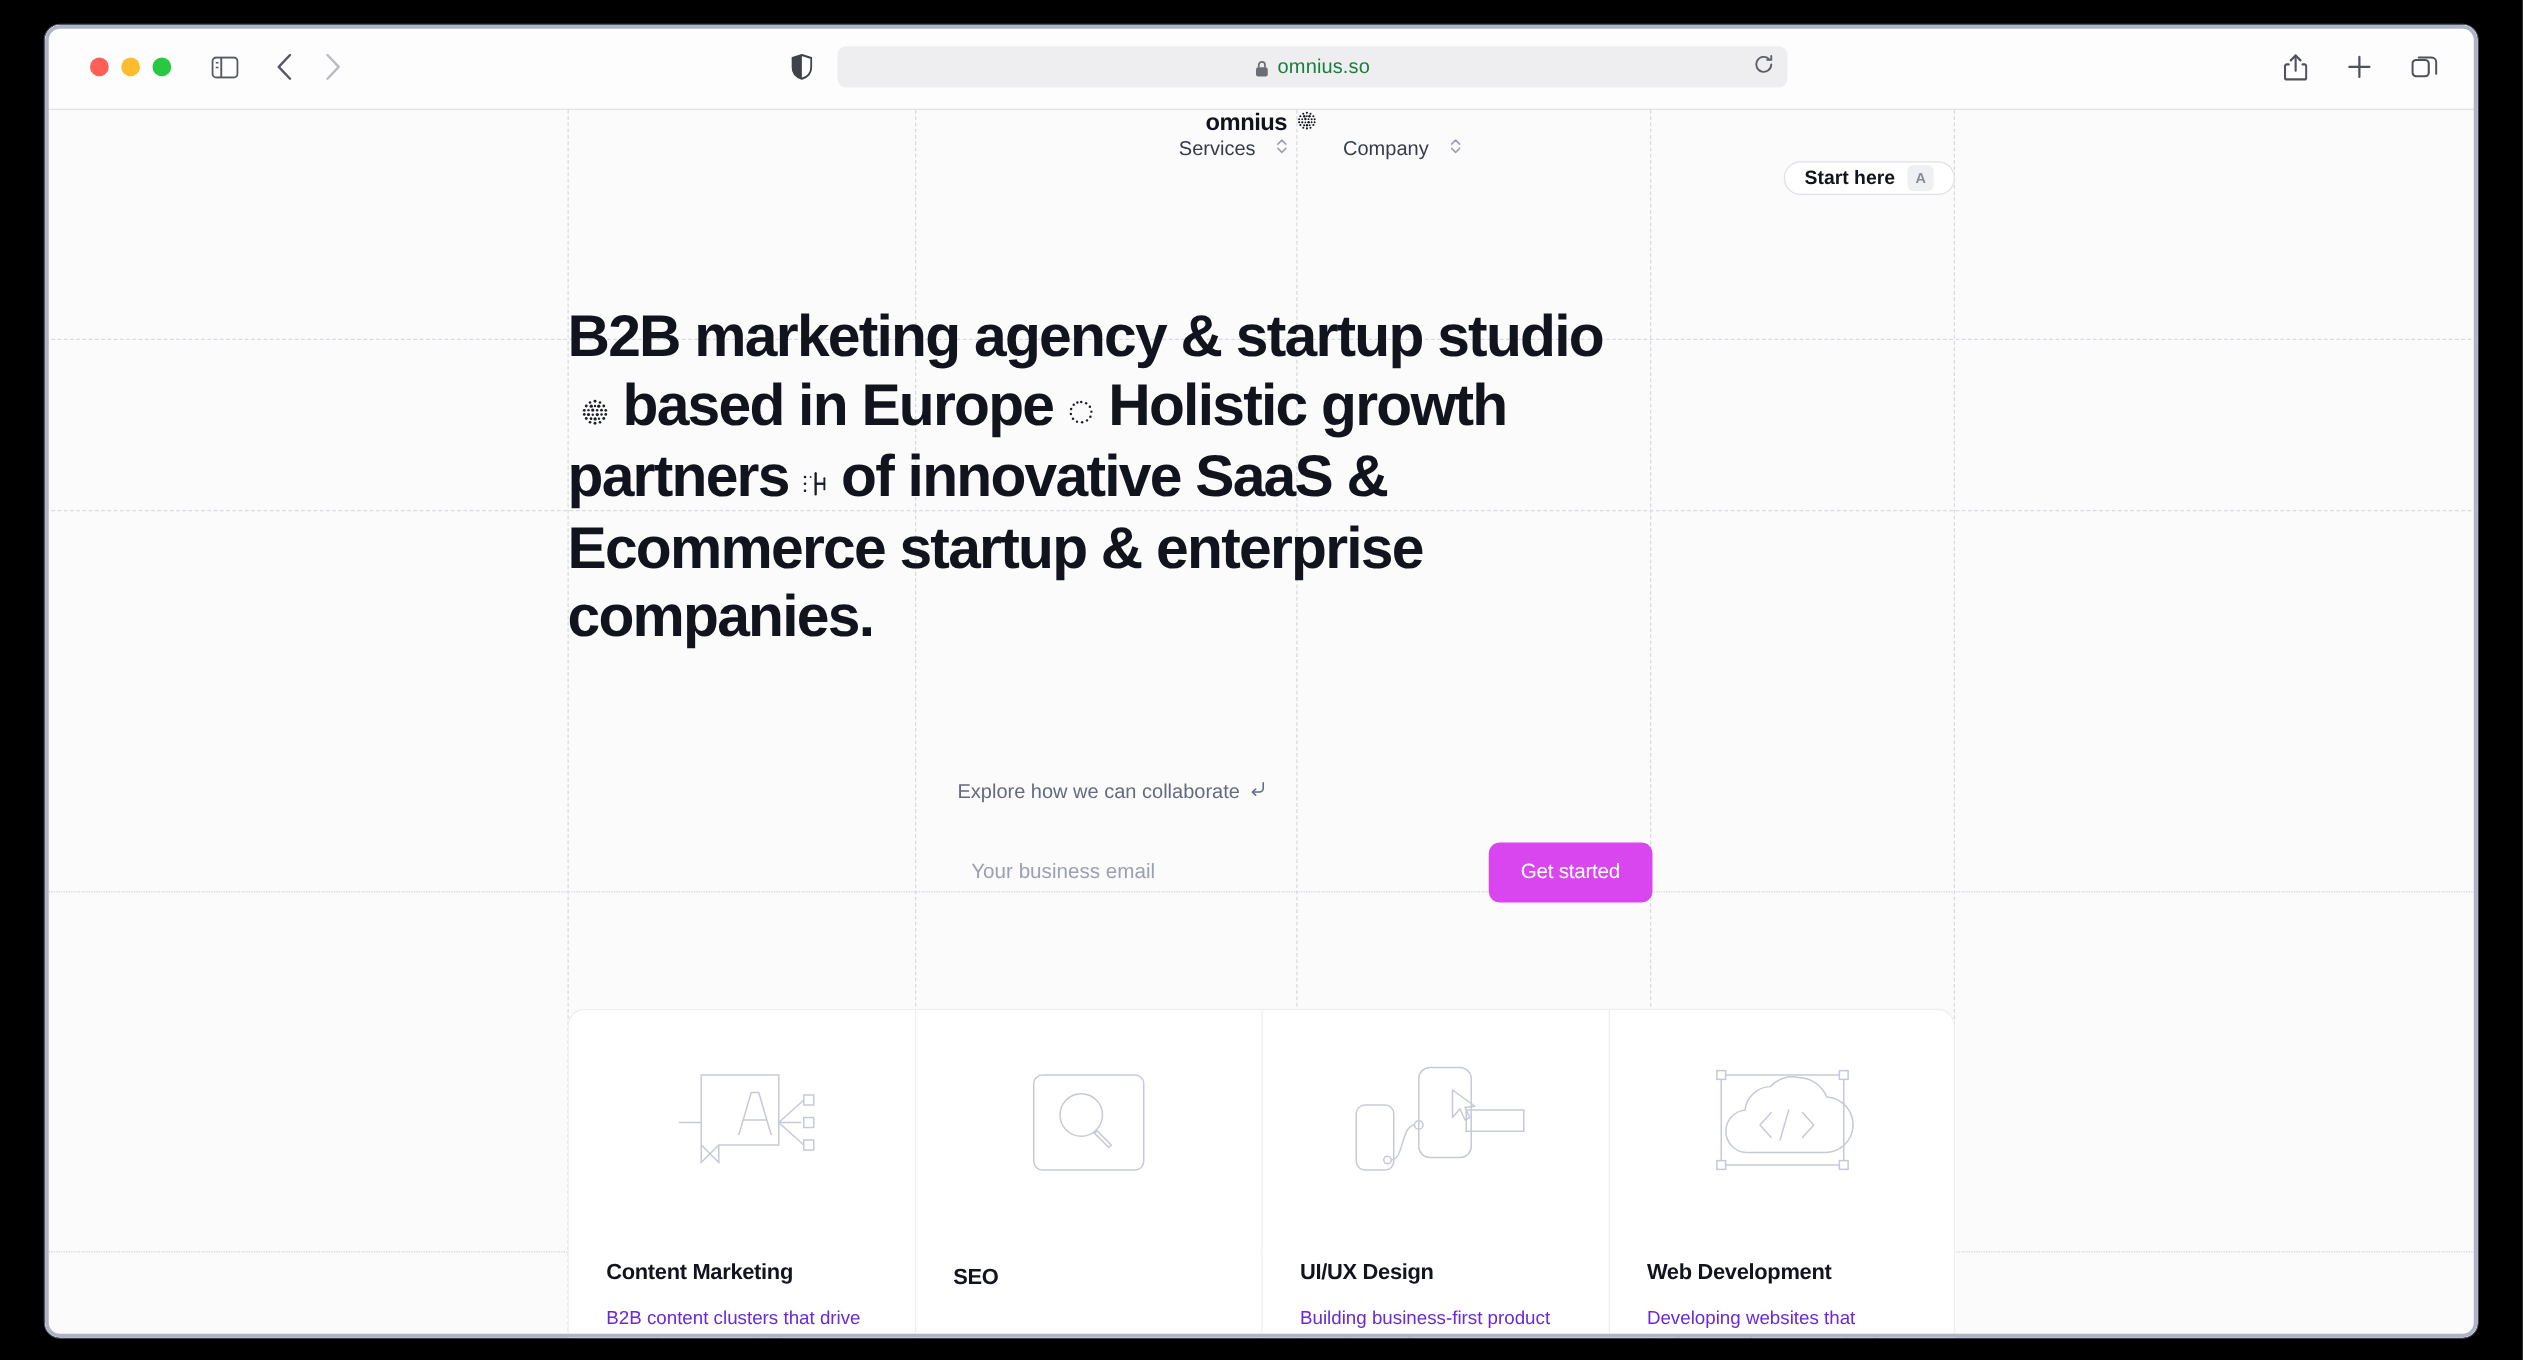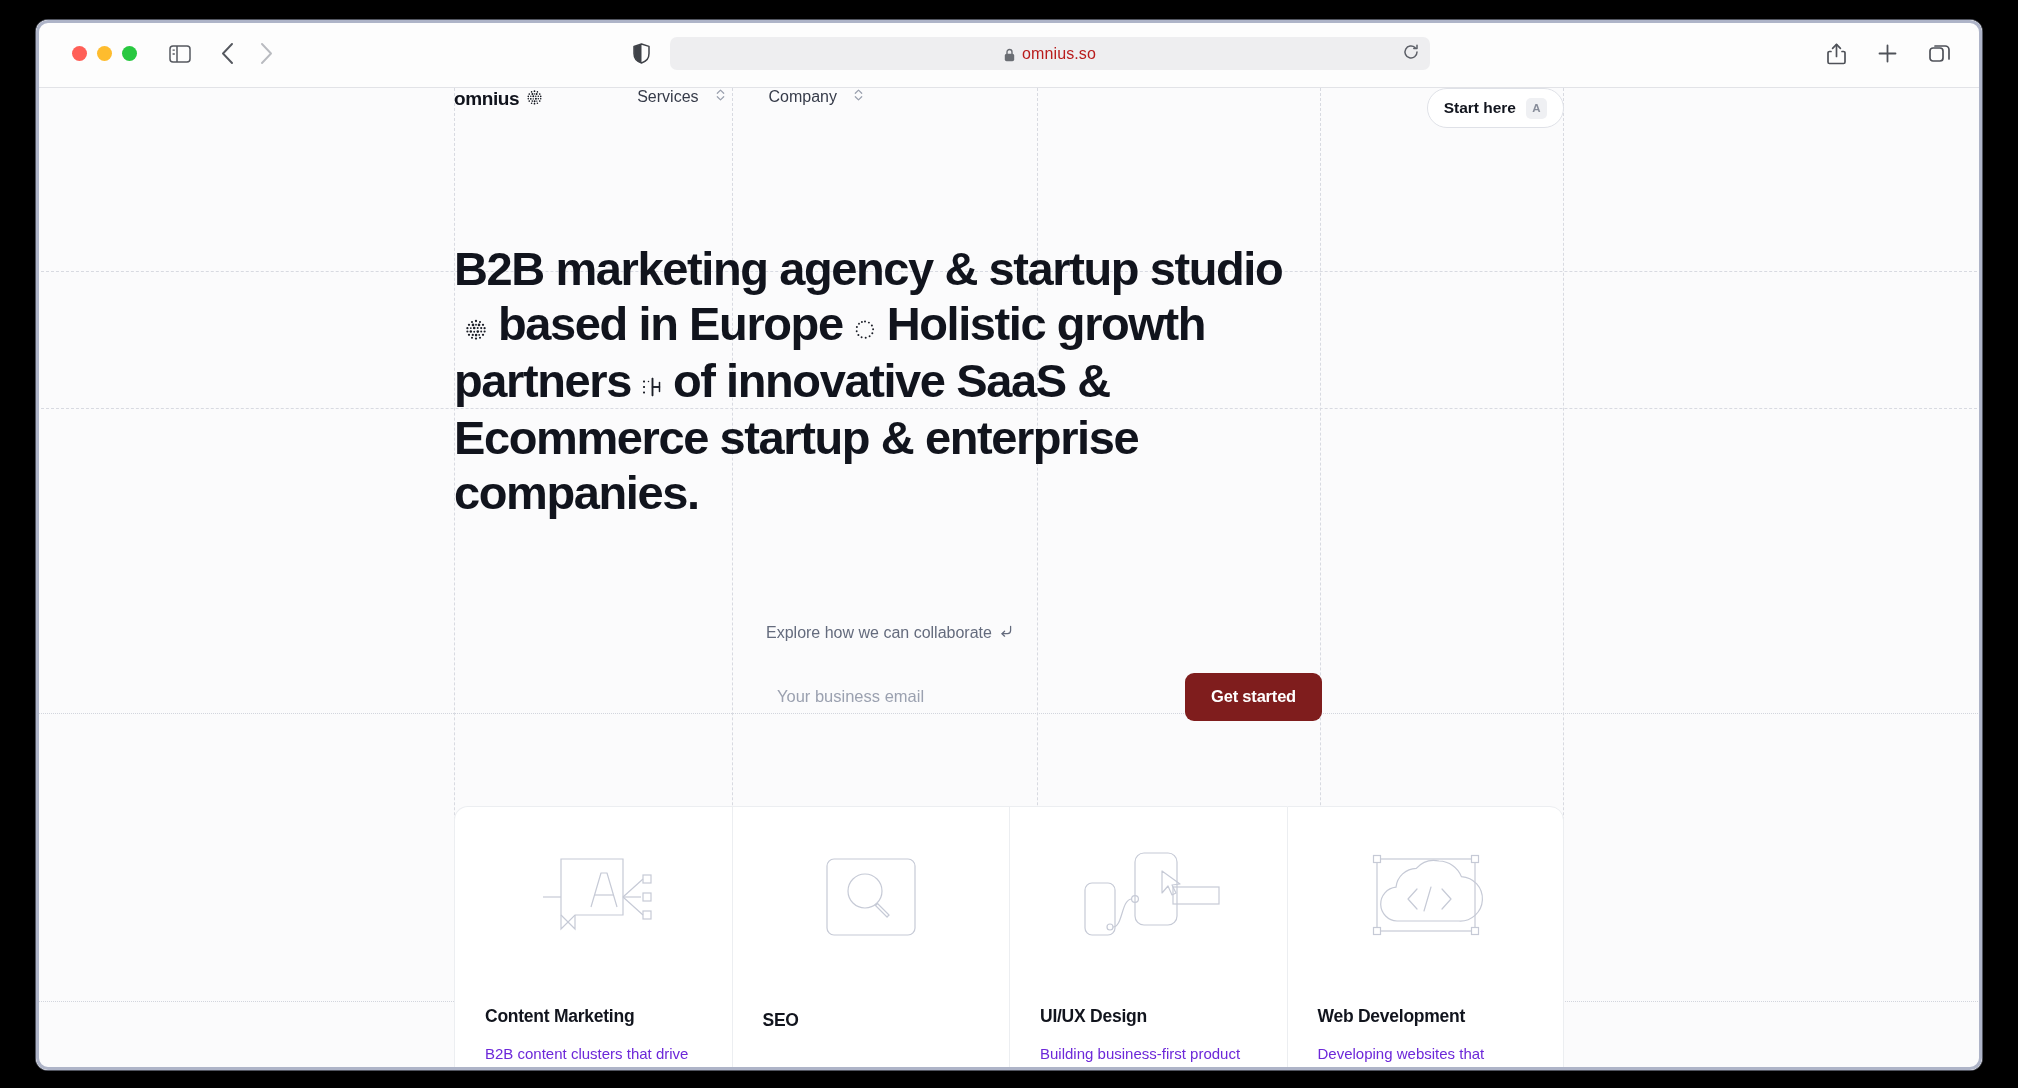--- a/index.html
+++ b/index.html
@@ -82,21 +82,21 @@
     height: 33px;
     background: #eeeef0;
     border-radius: 7px;
     display: flex;
     align-items: center;
     justify-content: center;
     position: relative;
   }
   #url-text {
     font-size: 16px;
-    color: #b91c1c;
+    color: #15803d;
     letter-spacing: .1px;
   }
   #lock-icon { margin-right: 7px; display: inline-flex; color: #6a6d73; position: relative; top: 1px; }
   #reload-icon {
     position: absolute; right: 11px; top: 50%; transform: translateY(-50%);
     color: #5d6068;
   }
 
   .tb-right { margin-left: auto; display: flex; align-items: center; gap: 32px; padding-right: 10px; }
 
@@ -120,21 +120,22 @@
   }
   .hline.dotted { border-top: 1px dotted #d2d5dd; }
 
   
   #site-header {
     position: relative;
     z-index: 5;
     height: 68px;
     margin: 0 418px 0 418px;
     display: flex;
-    align-items: flex-start;
+    align-items: center;
+    flex-direction: column;
   }
 
   #logo { display: flex; align-items: center; gap: 7px; }
   #logo-text {
     font-size: 19px;
     font-weight: 700;
     letter-spacing: -0.4px;
     color: #10131c;
   }
   .dot-sphere { display: block; }
@@ -224,27 +225,27 @@
     font-family: "Liberation Sans", sans-serif;
     font-size: 16.5px;
     color: #2b2f3a;
     padding-left: 11px;
     outline: none;
   }
   #email-input::placeholder { color: #9ba1b0; }
   #get-started-btn {
     height: 48px;
     padding: 0 26px;
-    background: #7f1d1d;
+    background: #d946ef;
     color: #ffffff;
     border: none;
     border-radius: 9px;
     font-family: "Liberation Sans", sans-serif;
     font-size: 16.5px;
-    font-weight: 700;
+    font-weight: 400;
     letter-spacing: -0.2px;
     cursor: pointer;
     white-space: nowrap;
   }
 
   
   #cards {
     position: relative;
     z-index: 5;
     margin: 85px 418px 0 418px;

